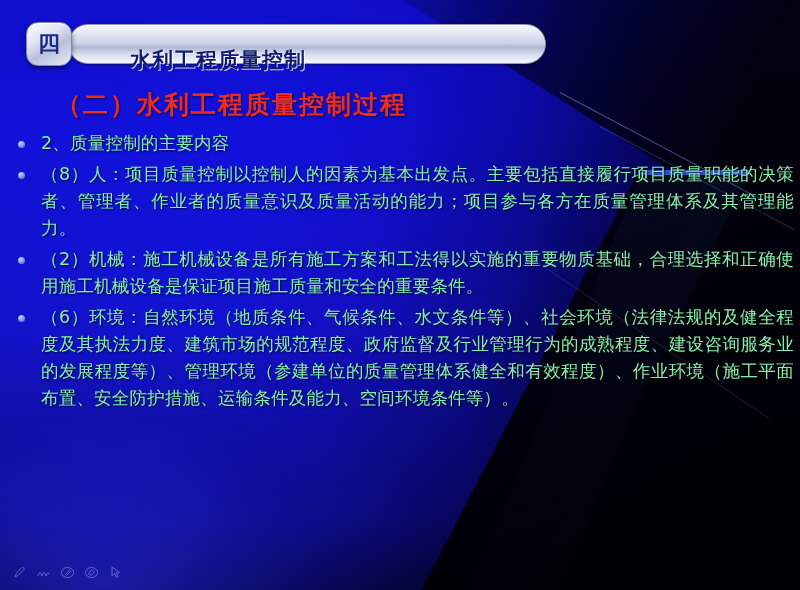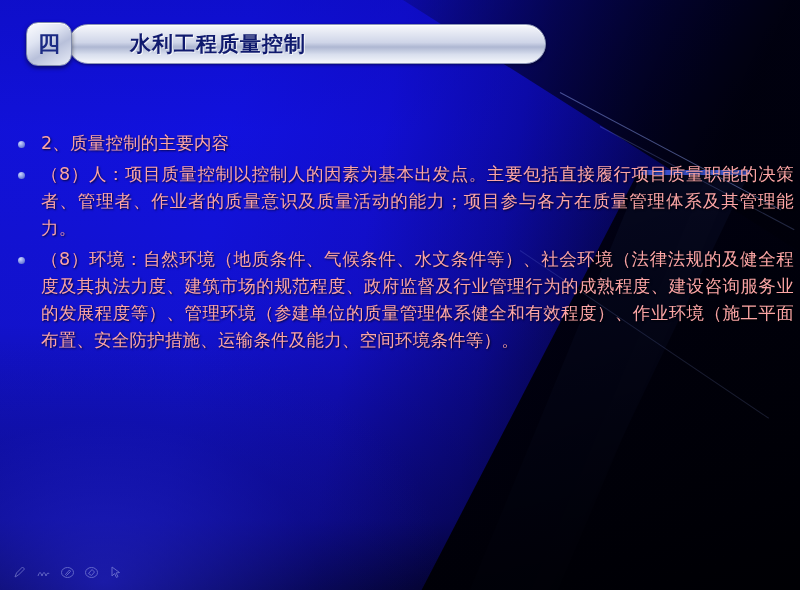--- a/index.html
+++ b/index.html
@@ -126,21 +126,21 @@
         #aeb7d2 58%,
         #d9dfee 78%,
         #f4f6fb 100%);
     border: 1px solid #8d97b6;
     box-shadow: 0 1px 3px rgba(0,0,0,0.45), inset 0 1px 0 rgba(255,255,255,0.9);
     box-sizing: border-box;
   }
   .header-title {
     position: absolute;
     left: 104px;
-    top: 8px;
+    top: 24px;
     font-size: 21px;
     font-weight: bold;
     color: #101a6e;
     letter-spacing: 1px;
     text-shadow: 1px 1px 0 rgba(255,255,255,0.75);
     white-space: nowrap;
   }
   .badge {
     position: absolute;
     left: 0;
@@ -195,21 +195,21 @@
     border-radius: 50%;
     background: radial-gradient(circle at 35% 30%, #cfd8ff 0%, #8d9ce8 45%, #4558c0 100%);
     margin-top: 11px;
     margin-right: 16px;
     margin-left: 4px;
   }
   .para {
     flex: 1 1 auto;
     font-size: 17.5px;
     line-height: 27px;
-    color: #fca5a5;
+    color: #86efac;
     text-shadow: 1px 1px 2px rgba(0,0,0,0.75);
     text-align: justify;
     text-justify: inter-ideograph;
     font-weight: normal;
     letter-spacing: 0.2px;
   }
 
   
   .nav {
     position: absolute;
@@ -243,39 +243,44 @@
   <div class="hairline h3"></div>
 
   <div class="header">
     <div class="header-bar"></div>
     <div class="badge">
       <span class="badge-text">四</span>
     </div>
     <div class="header-title">水利工程质量控制</div>
   </div>
 
+  <div class="subtitle">（二）水利工程质量控制过程</div>
 
   <div class="body">
 
     <div class="bullet-row">
       <span class="dot"></span>
       <div class="para">2、质量控制的主要内容</div>
     </div>
 
     <div class="bullet-row">
       <span class="dot"></span>
       <div class="para">（8）人：项目质量控制以控制人的因素为基本出发点。主要包括直接履行项目质量职能的决策者、管理者、作业者的质量意识及质量活动的能力；项目参与各方在质量管理体系及其管理能力。</div>
     </div>
 
-
-
-
     <div class="bullet-row">
       <span class="dot"></span>
-      <div class="para">（8）环境：自然环境（地质条件、气候条件、水文条件等）、社会环境（法律法规的及健全程度及其执法力度、建筑市场的规范程度、政府监督及行业管理行为的成熟程度、建设咨询服务业的发展程度等）、管理环境（参建单位的质量管理体系健全和有效程度）、作业环境（施工平面布置、安全防护措施、运输条件及能力、空间环境条件等）。</div>
+      <div class="para">（2）机械：施工机械设备是所有施工方案和工法得以实施的重要物质基础，合理选择和正确使用施工机械设备是保证项目施工质量和安全的重要条件。</div>
+    </div>
+
+
+
+    <div class="bullet-row">
+      <span class="dot"></span>
+      <div class="para">（6）环境：自然环境（地质条件、气候条件、水文条件等）、社会环境（法律法规的及健全程度及其执法力度、建筑市场的规范程度、政府监督及行业管理行为的成熟程度、建设咨询服务业的发展程度等）、管理环境（参建单位的质量管理体系健全和有效程度）、作业环境（施工平面布置、安全防护措施、运输条件及能力、空间环境条件等）。</div>
     </div>
 
   </div>
 
   <div class="nav">
     <span class="nav-icon">
       <svg width="15" height="15" viewBox="0 0 15 15">
         <path d="M3 12 L4.5 8 L10.5 2 L12.5 4 L6.5 10 Z" fill="none" stroke="#c9d2ff" stroke-width="1"></path>
       </svg>
     </span>

